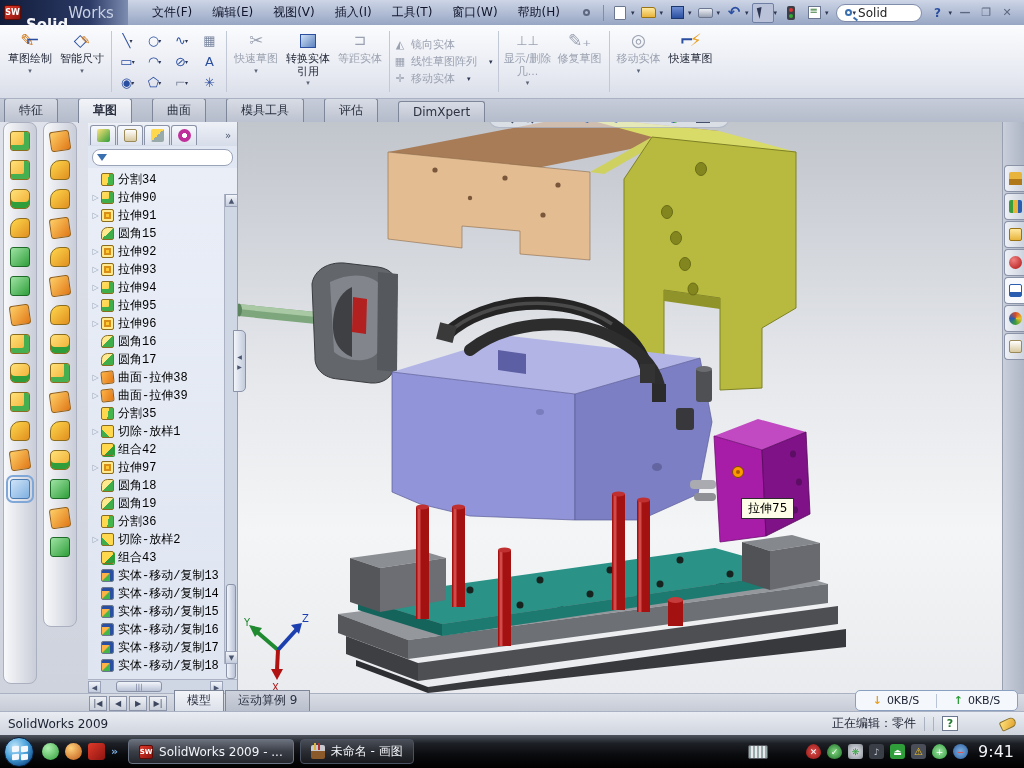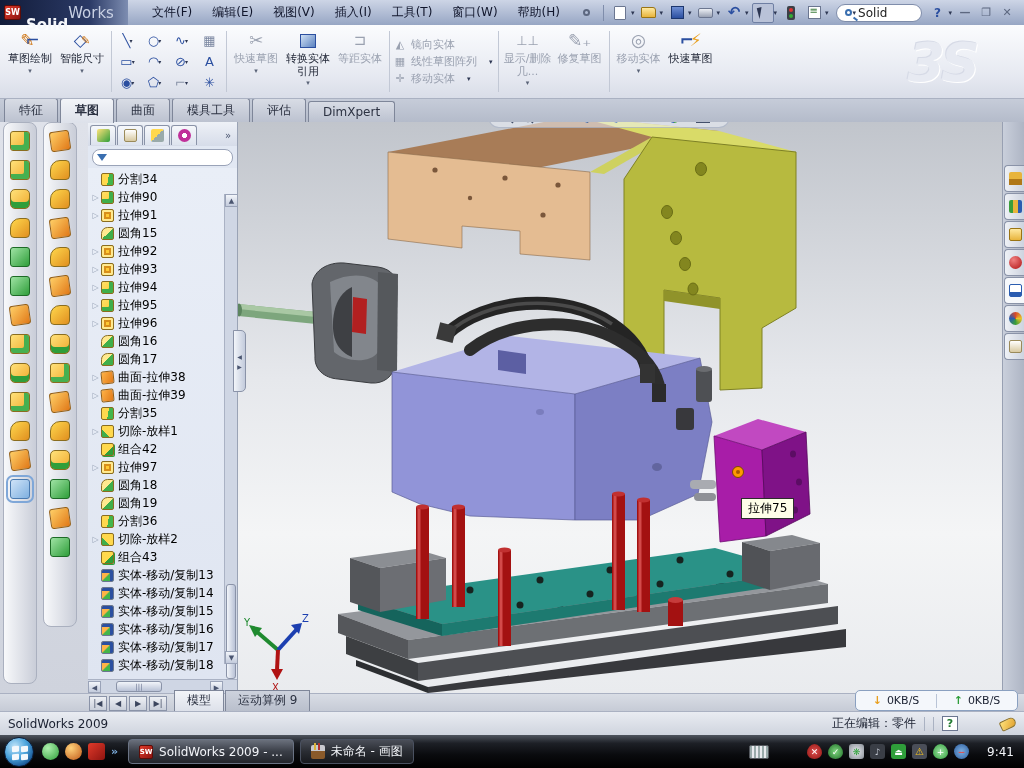--- a/index.html
+++ b/index.html
@@ -54,21 +54,21 @@
   .pal .dd { font-size:6px; }
   .rrow-group { display:flex; flex-direction:column; justify-content:center; gap:2px; color:#9aa1b0; }
   .rrow { display:flex; align-items:center; gap:4px; font-size:11px; }
   .rrow .rmini { width:14px; text-align:center; font-size:11px; }
   .watermark { position:absolute; right:48px; top:6px; font-size:54px; font-style:italic; font-weight:bold;
     color:#e7eaf2; text-shadow:1px 1px 0 #fff, -1px -1px 0 #d6dae6; letter-spacing:-4px; }
 
   
   .cmdtabs { position:absolute; left:0; top:99px; width:1024px; height:23px; background:linear-gradient(#c6ccd9,#b4bbca);
     display:flex; align-items:flex-end; padding-left:4px; z-index:38; }
-  .ctab { padding:3px 14px; margin-right:2px; border:1px solid #7e8699; border-bottom:none; border-radius:3px 3px 0 0;
+  .ctab { padding:3px 14px; margin-right:20px; border:1px solid #7e8699; border-bottom:none; border-radius:3px 3px 0 0;
     background:linear-gradient(#d8dce5,#bcc2d0); color:#2c3242; font-size:12px; }
   .ctab.active { background:linear-gradient(#f2f4f8,#dde1ea); font-weight:bold; position:relative; top:1px; padding-bottom:4px; }
 
   
   .main { position:absolute; left:0; top:122px; width:1024px; height:571px;
     background:linear-gradient(#c1c5cc,#e6e8ec 45%,#f4f5f6 72%,#e9ebee); }
   svg.model { position:absolute; left:0; top:122px; width:1024px; height:571px; z-index:1; }
 
   
   .leftbar { position:absolute; left:0; top:122px; width:88px; height:571px; z-index:5; display:flex; gap:6px; padding-left:3px;
@@ -99,21 +99,21 @@
   .tarr { width:11px; font-size:8px; color:#9aa5b8; text-align:center; flex:0 0 11px; }
   .fi { width:13px; height:13px; border-radius:2px; margin-right:4px; flex:0 0 13px; border:1px solid #8a6d1f; }
   .fi-split { background:linear-gradient(100deg,#ffd84d 55%,#43b54a 55%); }
   .fi-extb { background:linear-gradient(135deg,#ffe066,#fec933); box-shadow:inset -4px -4px 0 #3fae4a; }
   .fi-extf { background:#fec933; box-shadow:inset 0 0 0 2px #ffe98f, inset 0 0 0 4px #d88f1a; }
   .fi-fil { background:linear-gradient(135deg,#ffe98f 50%,#3fae4a 50%); border-radius:50% 2px 2px 2px; }
   .fi-surf { background:linear-gradient(120deg,#ffb347,#e07818); border-color:#935c10; transform:rotate(-6deg); }
   .fi-loft { background:linear-gradient(45deg,#3fae4a 35%,#ffd84d 35%); }
   .fi-comb { background:linear-gradient(135deg,#ffd84d 60%,#2f9e3a 60%); box-shadow:1px 1px 0 #2f9e3a; }
   .fi-move { background:linear-gradient(135deg,#ffb347 45%,#43b54a 55%); border-color:#6b7690; box-shadow:inset -3px 3px 0 #2b4fa0; }
-  .tlbl { font-size:12px; color:#000; }
+  .tlbl { font-size:12px; color:#000;font-family:Liberation Mono, monospace; }
   .vscroll { position:absolute; right:0; top:26px; width:13px; bottom:15px; background:#cfd6e4; border-left:1px solid #aab2c4; }
   .vthumb { position:absolute; left:1px; width:10px; background:linear-gradient(90deg,#f2f5fa,#b9c2d6); border:1px solid #8a93a8; border-radius:3px; }
   .sarr { position:absolute; left:0; width:13px; height:13px; font-size:7px; color:#4a5570; text-align:center; line-height:13px; background:linear-gradient(#f2f5fa,#c3cbdc); border:1px solid #9aa3b8; }
   .hscroll { height:14px; background:#cfd6e4; border-top:1px solid #aab2c4; position:relative; }
   .hthumb { position:absolute; left:28px; top:1px; width:46px; height:11px; background:linear-gradient(#f2f5fa,#b9c2d6); border:1px solid #8a93a8; border-radius:3px; text-align:center; font-size:7px; color:#6a7490; line-height:10px; }
   .harr { position:absolute; top:1px; width:13px; height:12px; font-size:7px; color:#4a5570; text-align:center; line-height:12px; background:linear-gradient(#f2f5fa,#c3cbdc); border:1px solid #9aa3b8; }
   .splitter { position:absolute; left:233px; top:330px; width:13px; height:62px; z-index:7; background:linear-gradient(90deg,#f2f5fa,#c3cbdc);
     border:1px solid #8a93a8; border-radius:0 5px 5px 0; display:flex; flex-direction:column; align-items:center; justify-content:center; gap:3px; font-size:6px; color:#4a5570; }
 
   
@@ -171,21 +171,21 @@
     border:1px solid #6a7384; background:linear-gradient(#6a707c,#3a3e47 50%,#23262c); color:#f2f4f8; font-size:12px; max-width:215px; overflow:hidden; white-space:nowrap; }
   .taskbtn.inactive { background:linear-gradient(#4a4e58,#2a2d33 50%,#17191d); border-color:#4a5160; }
   .swcube { width:14px; height:14px; background:linear-gradient(135deg,#e03a2a,#8f1410); border:1px solid #5c0d08; color:#fff;
     font-size:7px; font-weight:bold; display:flex; align-items:center; justify-content:center; border-radius:2px; flex:0 0 14px; }
   .paintic { width:14px; height:14px; background:linear-gradient(#c9c9cf 40%,#8a5a2a 40%); border-radius:2px; flex:0 0 14px; position:relative; }
   .paintic:before { content:""; position:absolute; left:3px; top:-2px; width:2px; height:7px; background:#d8b23a; box-shadow:4px 0 0 #b03030; }
   .tray { margin-left:auto; display:flex; align-items:center; gap:6px; padding-right:10px; }
   .kbdic { width:20px; height:14px; background:#e8eaee; border-radius:2px; border:1px solid #55595f;
     background-image:repeating-linear-gradient(90deg,#9aa 0 2px,#e8eaee 2px 4px); }
   .trayic { width:15px; height:15px; border-radius:3px; display:flex; align-items:center; justify-content:center; font-size:9px; color:#fff; }
-  .clock { color:#f2f4f8; font-size:12px; margin-left:12px; }
+  .clock { color:#f2f4f8; font-size:16px; margin-left:4px; }
 </style>
 </head>
 <body>
 
 <div class="titlebar">
   <div class="logo">
     <div class="logo-badge">SW</div>
     <span class="logo-bold">Solid</span>
       <span class="logo-light">Works</span>
   </div>
@@ -244,21 +244,20 @@
     </div>
     <span class="tbtn" style="color:#2b4fa0;font-weight:bold">?</span>
       <span class="dd">▾</span>
     <span class="winbtn">—</span>
     <span class="winbtn">❐</span>
     <span class="winbtn">✕</span>
   </div>
 </div>
 
 <div class="ribbon">
-  <div class="watermark">3S</div>
   <div class="ribbon-inner">
     <div class="rbig">
       <span class="ric" style="color:#d07818">✎<span style="color:#2b4fa0;margin-left:-9px">⌐</span></span>
       <span class="rlabel">草图绘制</span>
       <span class="rdd">▾</span>
     </div>
     <div class="rbig">
       <span class="ric" style="color:#2b4fa0">◇<span style="color:#d07818;font-size:11px;margin-left:-6px">✎</span></span>
       <span class="rlabel">智能尺寸</span>
       <span class="rdd">▾</span>

